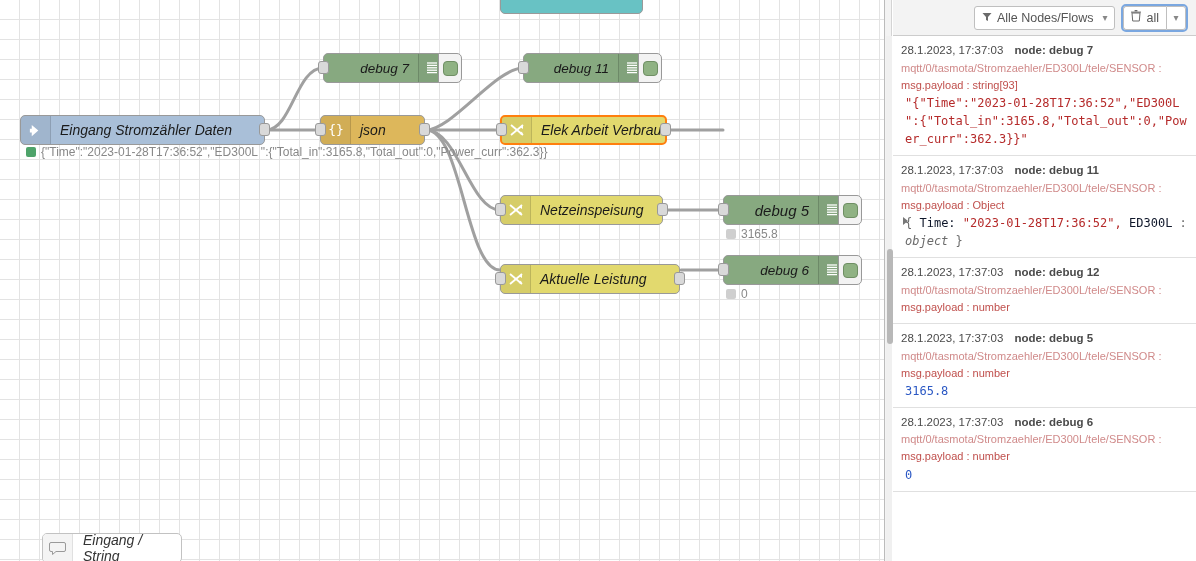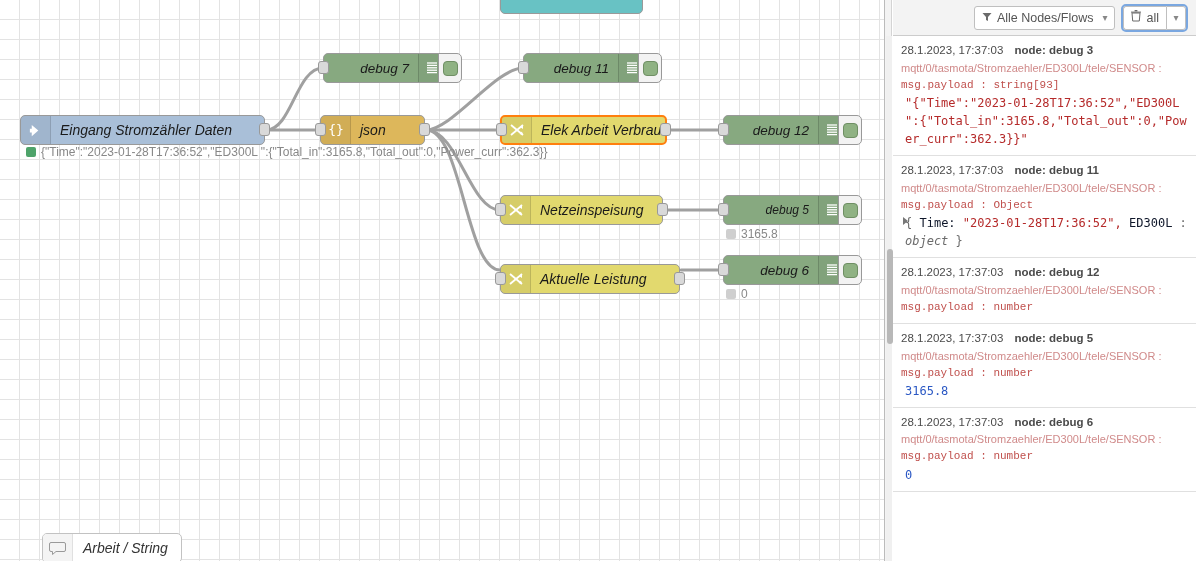--- a/index.html
+++ b/index.html
@@ -201,21 +201,21 @@
   }
   .msg {
     border-bottom: 1px solid #e0e0e0;
     padding: 6px 8px 7px 8px;
     font-size: 11.5px;
     line-height: 1.55;
   }
   .msg .meta { color: #4a4a4a; }
   .msg .meta .node-lbl { font-weight: bold; margin-left: 8px; }
   .msg .topic { color: #d08a8a; font-size: 11px; }
-  .msg .ptype { color: #c0504d; font-size: 11px; font-family: Liberation Mono, monospace; }
+  .msg .ptype { color: #c0504d; font-size: 11px; }
   .msg .val {
     font-family: "DejaVu Sans Mono", monospace;
     font-size: 12px;
     line-height: 1.5;
     padding-left: 4px;
     word-break: break-all;
   }
   .v-string { color: #b52a2a; }
   .v-number { color: #2b58c4; }
   .v-objline { color: #6a6a6a; padding-left: 14px; position: relative; }
@@ -332,58 +332,40 @@
           </g>
           <path d="M15 4 L15 8 L12 6 Z" fill="#fff"></path>
           <path d="M15 14 L11.5 13 L14 10.5 Z" fill="#fff"></path>
         </svg>
       </div>
       <div class="lbl">Elek Arbeit Verbrauch</div>
       <div class="port in"></div>
       <div class="port out"></div>
     </div>
 
-    <div class="node n-debug" style="left:723px; top:115px; width:122px;">
-      <div class="port in"></div>
-      <div class="lbl" style="justify-content:flex-end; font-size:13.5px;">debug 12</div>
-      <div class="dbg-icon">
-        <svg width="12" height="14" viewBox="0 0 12 14" aria-hidden="true">
-          <g stroke="#fff" stroke-width="1.3">
-            <line x1="1" y1="2" x2="11" y2="2"></line>
-              <line x1="1" y1="4.4" x2="11" y2="4.4"></line>
-            <line x1="1" y1="6.8" x2="11" y2="6.8"></line>
-              <line x1="1" y1="9.2" x2="11" y2="9.2"></line>
-            <line x1="1" y1="11.6" x2="11" y2="11.6"></line>
-          </g>
-        </svg>
-      </div>
-      <div class="dbg-btn">
-          <i></i>
-        </div>
-    </div>
 
     <div class="node n-change" style="left:500px; top:195px; width:163px;">
       <div class="iconbox">
         <svg width="18" height="18" viewBox="0 0 18 18" aria-hidden="true">
           <g stroke="#fff" stroke-width="1.8" fill="none">
             <path d="M3 4 L15 14"></path>
               <path d="M3 14 L15 4"></path>
           </g>
           <path d="M15 4 L15 8 L12 6 Z" fill="#fff"></path>
           <path d="M15 14 L11.5 13 L14 10.5 Z" fill="#fff"></path>
         </svg>
       </div>
       <div class="lbl">Netzeinspeisung</div>
       <div class="port in"></div>
       <div class="port out"></div>
     </div>
 
     <div class="node n-debug" style="left:723px; top:195px; width:122px;">
       <div class="port in"></div>
-      <div class="lbl" style="justify-content:flex-end; font-size:12px;">debug 5</div>
+      <div class="lbl" style="justify-content:flex-end; font-size:15px;">debug 5</div>
       <div class="dbg-icon">
         <svg width="12" height="14" viewBox="0 0 12 14" aria-hidden="true">
           <g stroke="#fff" stroke-width="1.3">
             <line x1="1" y1="2" x2="11" y2="2"></line>
               <line x1="1" y1="4.4" x2="11" y2="4.4"></line>
             <line x1="1" y1="6.8" x2="11" y2="6.8"></line>
               <line x1="1" y1="9.2" x2="11" y2="9.2"></line>
             <line x1="1" y1="11.6" x2="11" y2="11.6"></line>
           </g>
         </svg>
@@ -440,21 +422,21 @@
       <span class="dot dot-grey"></span>
       <span>0</span>
     </div>
 
     <div class="comment" style="left:42px; top:533px; width:140px;">
       <div class="cbox">
         <svg width="17" height="15" viewBox="0 0 17 15" aria-hidden="true">
           <path d="M2 1.5 H15 A1.5 1.5 0 0 1 16.5 3 V9 A1.5 1.5 0 0 1 15 10.5 H7 L3.5 13.5 V10.5 H2 A1.5 1.5 0 0 1 0.5 9 V3 A1.5 1.5 0 0 1 2 1.5 Z" fill="none" stroke="#9a9a9a" stroke-width="1"></path>
         </svg>
       </div>
-      <div class="clbl">Arbeit / String</div>
+      <div class="clbl">Eingang / String</div>
     </div>
 
   </div>
 
   <div id="sidebar">
     <div id="sb-left-rail"></div>
     <div id="sb-scrollbar-track">
       <div id="sb-scrollbar-thumb"></div>
     </div>
 
@@ -484,21 +466,21 @@
           <span style="color:#888;font-size:10px;">▾</span>
         </div>
       </div>
     </div>
 
     <div id="msgs">
 
       <div class="msg">
         <div class="meta">
           <span>28.1.2023, 17:37:03</span>
-          <span class="node-lbl">node: debug 3</span>
+          <span class="node-lbl">node: debug 7</span>
         </div>
         <div class="topic">mqtt/0/tasmota/Stromzaehler/ED300L/tele/SENSOR :</div>
         <div class="ptype">msg.payload : string[93]</div>
         <div class="val v-string">"{"Time":"2023-01-28T17:36:52","ED300L ":{"Total_in":3165.8,"Total_out":0,"Power_curr":362.3}}"</div>
       </div>
 
       <div class="msg">
         <div class="meta">
           <span>28.1.2023, 17:37:03</span>
           <span class="node-lbl">node: debug 11</span>

